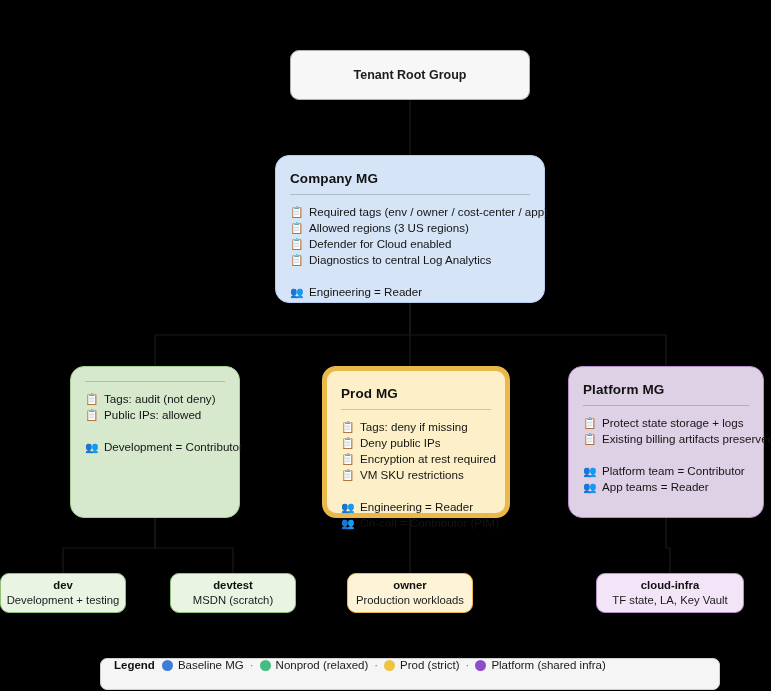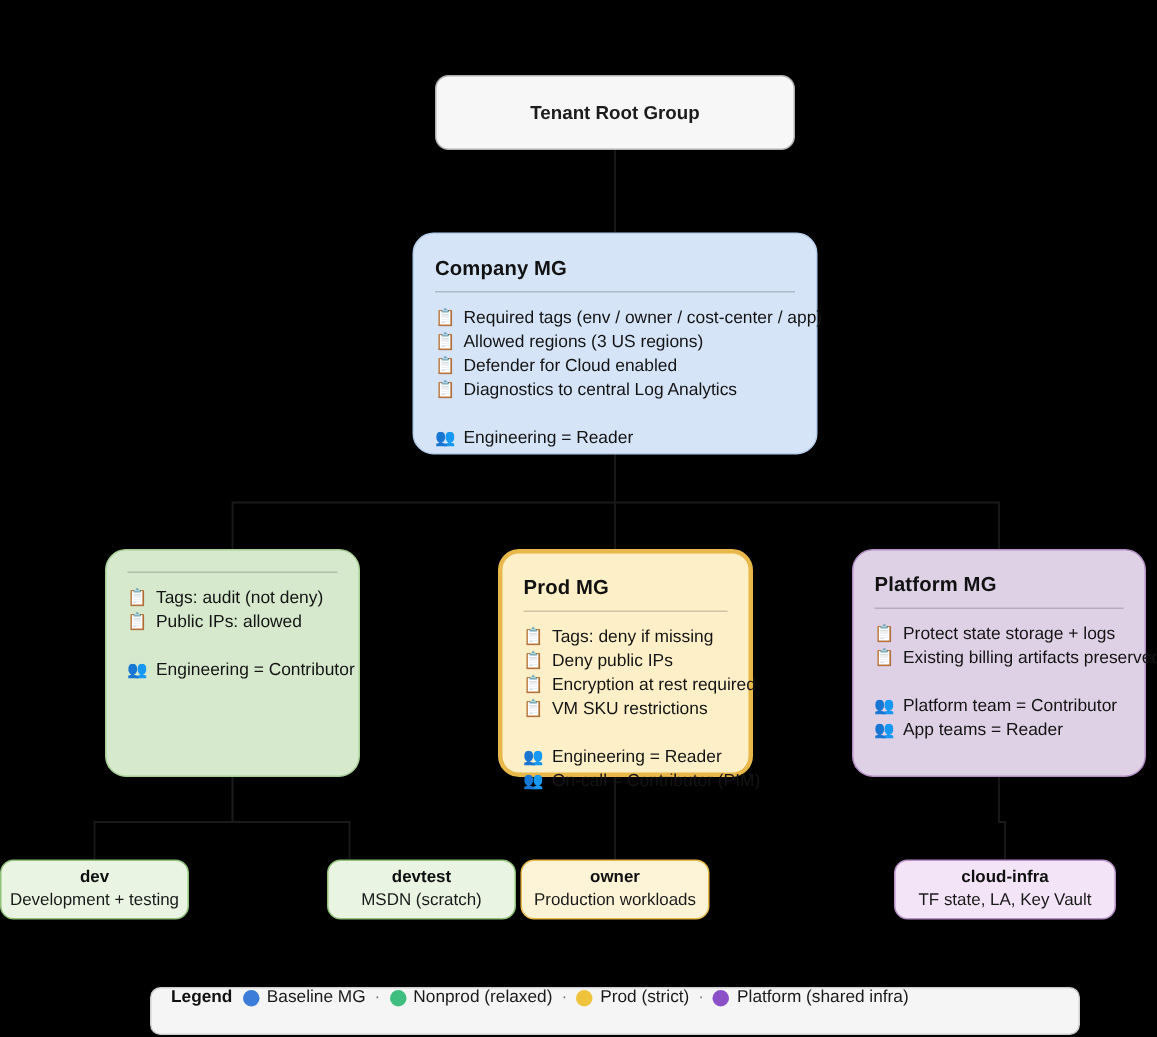--- a/index.html
+++ b/index.html
@@ -118,26 +118,26 @@
   #nonprod-mg {
     left: 70px;
     top: 366px;
     width: 170px;
     height: 152px;
     background: #d6e9cd;
     border: 1px solid #a8cf96;
   }
   
   #prod-mg {
-    left: 332px;
+    left: 322px;
     top: 366px;
-    width: 170px;
+    width: 188px;
     height: 152px;
     background: #fdf0c8;
-    border: 3px solid #0f766e;
+    border: 5px solid #0f766e;
   }
   
   #platform-mg {
     left: 568px;
     top: 366px;
     width: 196px;
     height: 152px;
     background: #ded1e6;
     border: 1px solid #b58fc6;
   }
@@ -163,21 +163,21 @@
     font-size: 11.3px;
     color: #1a1a1a;
     line-height: 15px;
     white-space: nowrap;
   }
   .sub.green  { background: #e9f4e3; border: 1px solid #8fc278; }
   .sub.yellow { background: #fdf4d8; border: 1px solid #e8b84b; }
   .sub.purple { background: #f3e4f7; border: 1px solid #b58fc6; }
 
   #sub-dev        { left: 0px;   top: 573px; width: 126px; }
-  #sub-devtest    { left: 170px; top: 573px; width: 126px; margin-left: 48px; }
+  #sub-devtest    { left: 170px; top: 573px; width: 126px; }
   #sub-prod       { left: 347px; top: 573px; width: 126px; }
   #sub-cloudinfra { left: 596px; top: 573px; width: 148px; }
 
   
   #legend {
     position: absolute;
     left: 100px;
     top: 658px;
     width: 620px;
     height: 32px;
@@ -277,21 +277,21 @@
           <span>Tags: audit (not deny)</span>
         </li>
       <li>
           <span class="ico">📋</span>
           <span>Public IPs: allowed</span>
         </li>
     </ul>
     <ul class="mg-list roles">
       <li>
           <span class="ico">👥</span>
-          <span>Engineering = Contributor</span>
+          <span>Development = Contributor</span>
         </li>
     </ul>
   </div>
 
   <div class="mg" id="prod-mg" style="background: rgb(253, 240, 200); border-color: rgb(232, 184, 75);">
     <div class="mg-title">Prod MG</div>
     <div class="mg-rule"></div>
     <ul class="mg-list policies">
       <li>
           <span class="ico">📋</span>

